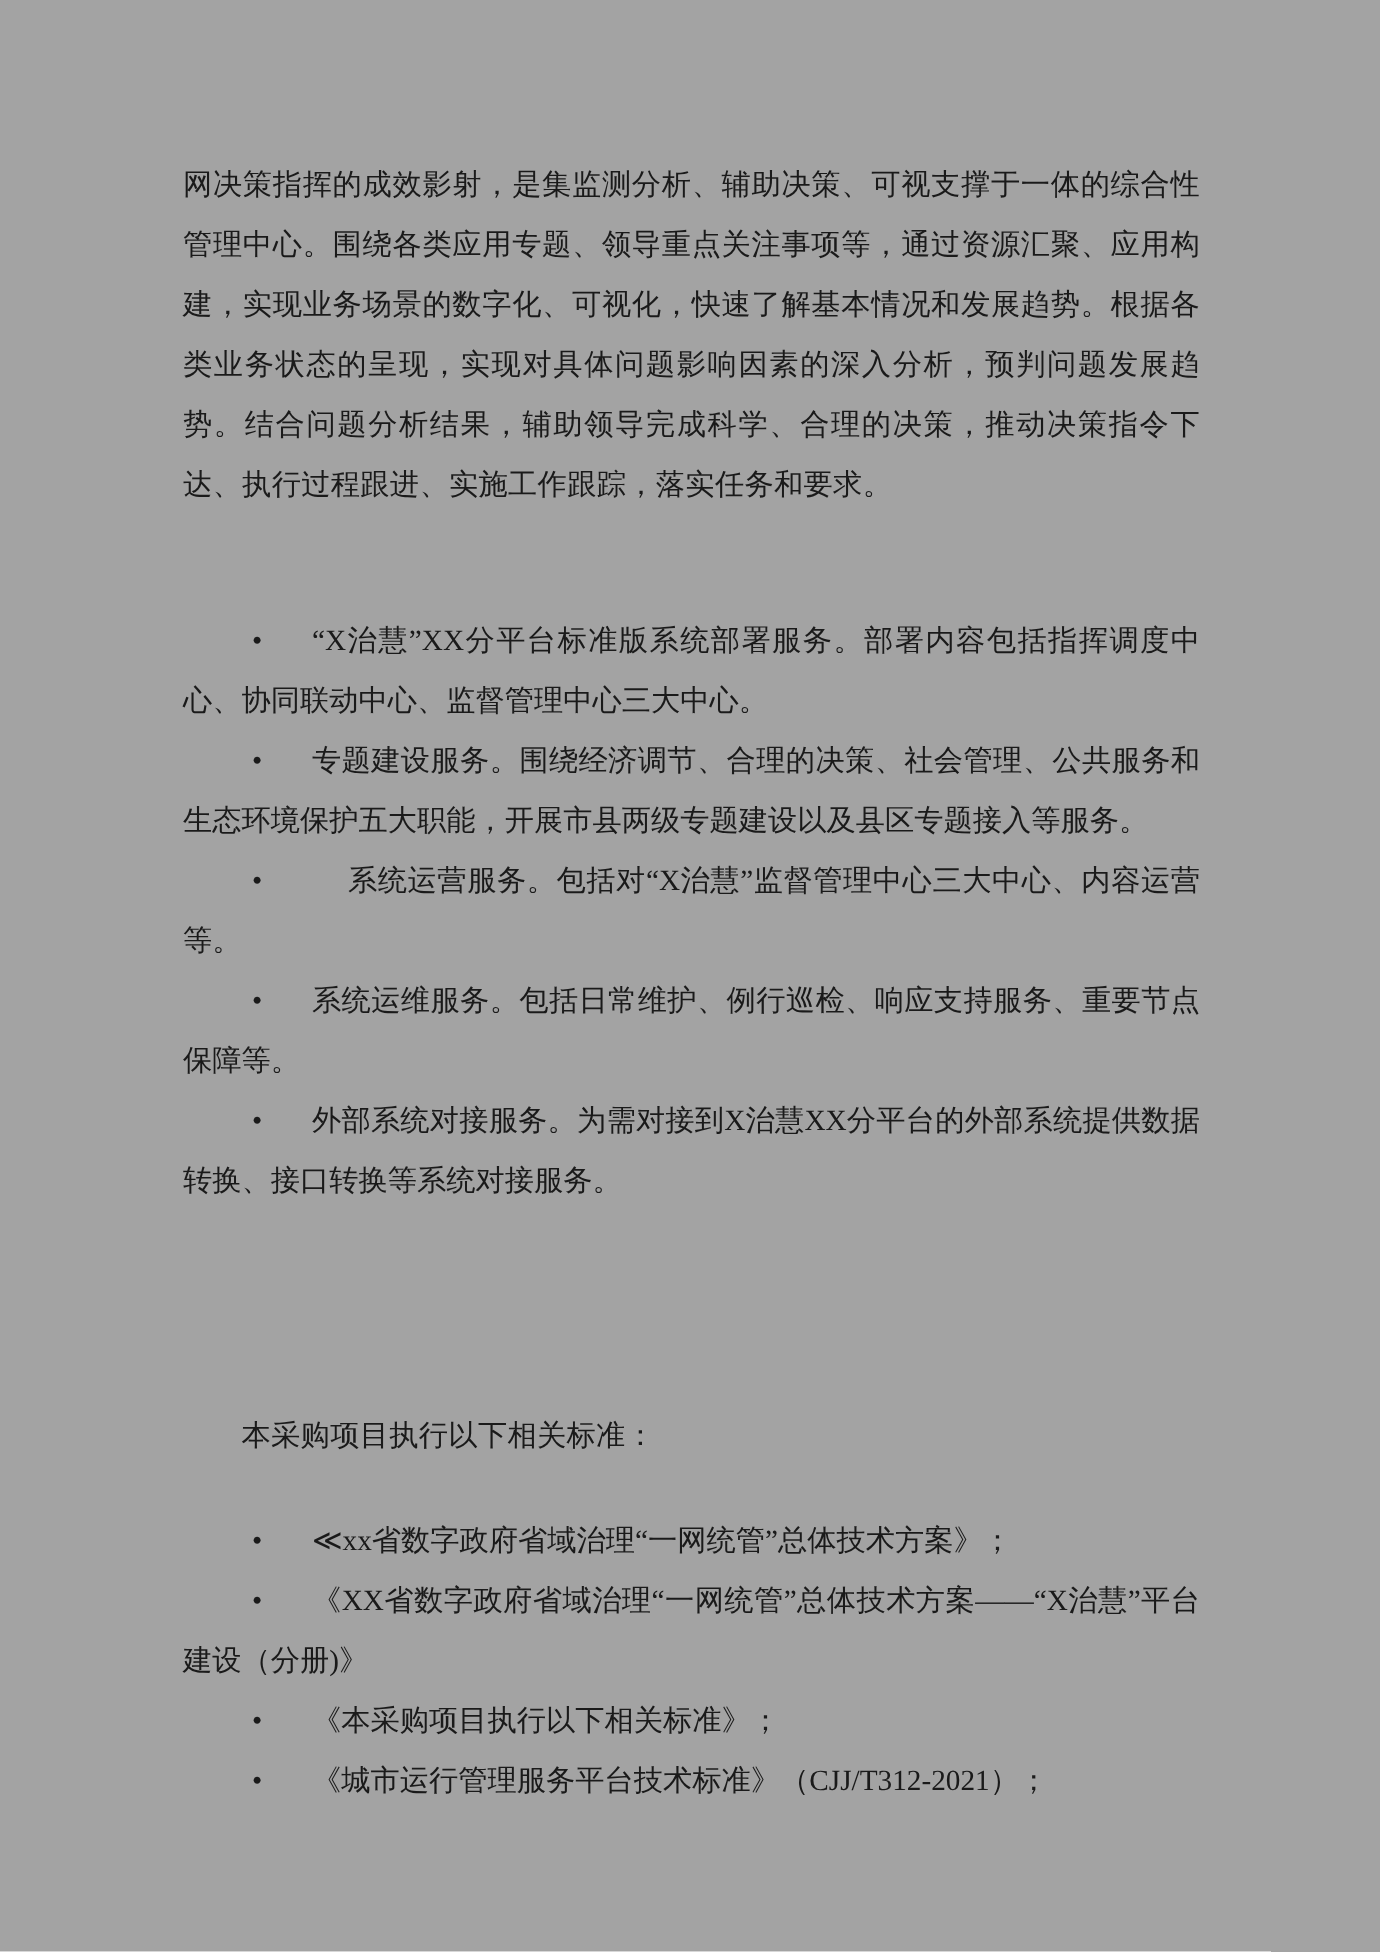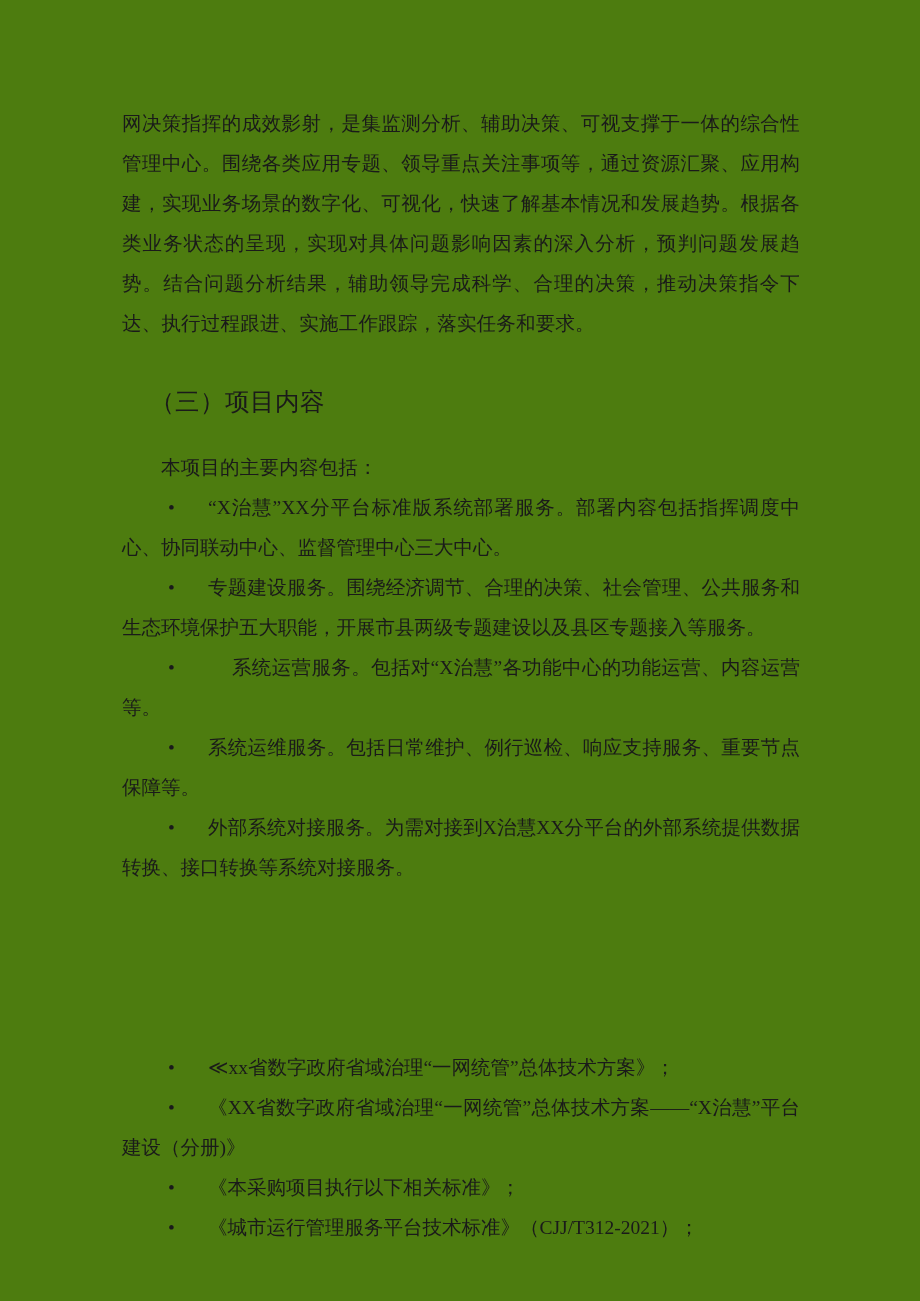--- a/index.html
+++ b/index.html
@@ -8,21 +8,21 @@
     background: #ffffff;
   }
   body {
     font-family: "Liberation Serif", "DejaVu Serif", serif;
     color: #1a1a1a;
   }
   .page {
     position: relative;
     width: 920px;
     height: 1301px;
-    background: #4d7c0f;
+    background: #a3a3a3;
     overflow: hidden;
     box-sizing: border-box;
   }
   .content {
     position: absolute;
     left: 122px;
     top: 104px;
     width: 678px;
   }
 
@@ -95,54 +95,53 @@
 </head>
 <body>
 
 <div class="page">
   <div class="content">
 
     <p class="para">网决策指挥的成效影射，是集监测分析、辅助决策、可视支撑于一体的综合性管理中心。围绕各类应用专题、领导重点关注事项等，通过资源汇聚、应用构建，实现业务场景的数字化、可视化，快速了解基本情况和发展趋势。根据各类业务状态的呈现，实现对具体问题影响因素的深入分析，预判问题发展趋势。结合问题分析结果，辅助领导完成科学、合理的决策，推动决策指令下达、执行过程跟进、实施工作跟踪，落实任务和要求。</p>
 
     <div class="sp-38"></div>
 
-    <h2 class="h-sub">（三）项目内容</h2>
 
     <div class="sp-26"></div>
 
-    <p class="para para-indent">本项目的主要内容包括：</p>
 
     <ul class="blist">
       <li class="bitem">
         <span class="bullet">•</span>
         <span class="btext">“X治慧”XX分平台标准版系统部署服务。部署内容包括指挥调度中心、协同联动中心、监督管理中心三大中心。</span>
       </li>
       <li class="bitem">
         <span class="bullet">•</span>
         <span class="btext">专题建设服务。围绕经济调节、合理的决策、社会管理、公共服务和生态环境保护五大职能，开展市县两级专题建设以及县区专题接入等服务。</span>
       </li>
       <li class="bitem">
         <span class="bullet">•</span>
-        <span class="btext btext-wide">系统运营服务。包括对“X治慧”各功能中心的功能运营、内容运营等。</span>
+        <span class="btext btext-wide">系统运营服务。包括对“X治慧”监督管理中心三大中心、内容运营等。</span>
       </li>
       <li class="bitem">
         <span class="bullet">•</span>
         <span class="btext">系统运维服务。包括日常维护、例行巡检、响应支持服务、重要节点保障等。</span>
       </li>
       <li class="bitem">
         <span class="bullet">•</span>
         <span class="btext">外部系统对接服务。为需对接到X治慧XX分平台的外部系统提供数据转换、接口转换等系统对接服务。</span>
       </li>
     </ul>
 
     <div class="sp-100"></div>
 
 
     <div class="sp-30"></div>
 
+    <p class="para para-indent">本采购项目执行以下相关标准：</p>
 
     <div class="sp-30"></div>
 
     <ul class="blist">
       <li class="bitem">
         <span class="bullet">•</span>
         <span class="btext">≪xx省数字政府省域治理“一网统管”总体技术方案》；</span>
       </li>
       <li class="bitem">
         <span class="bullet">•</span>

